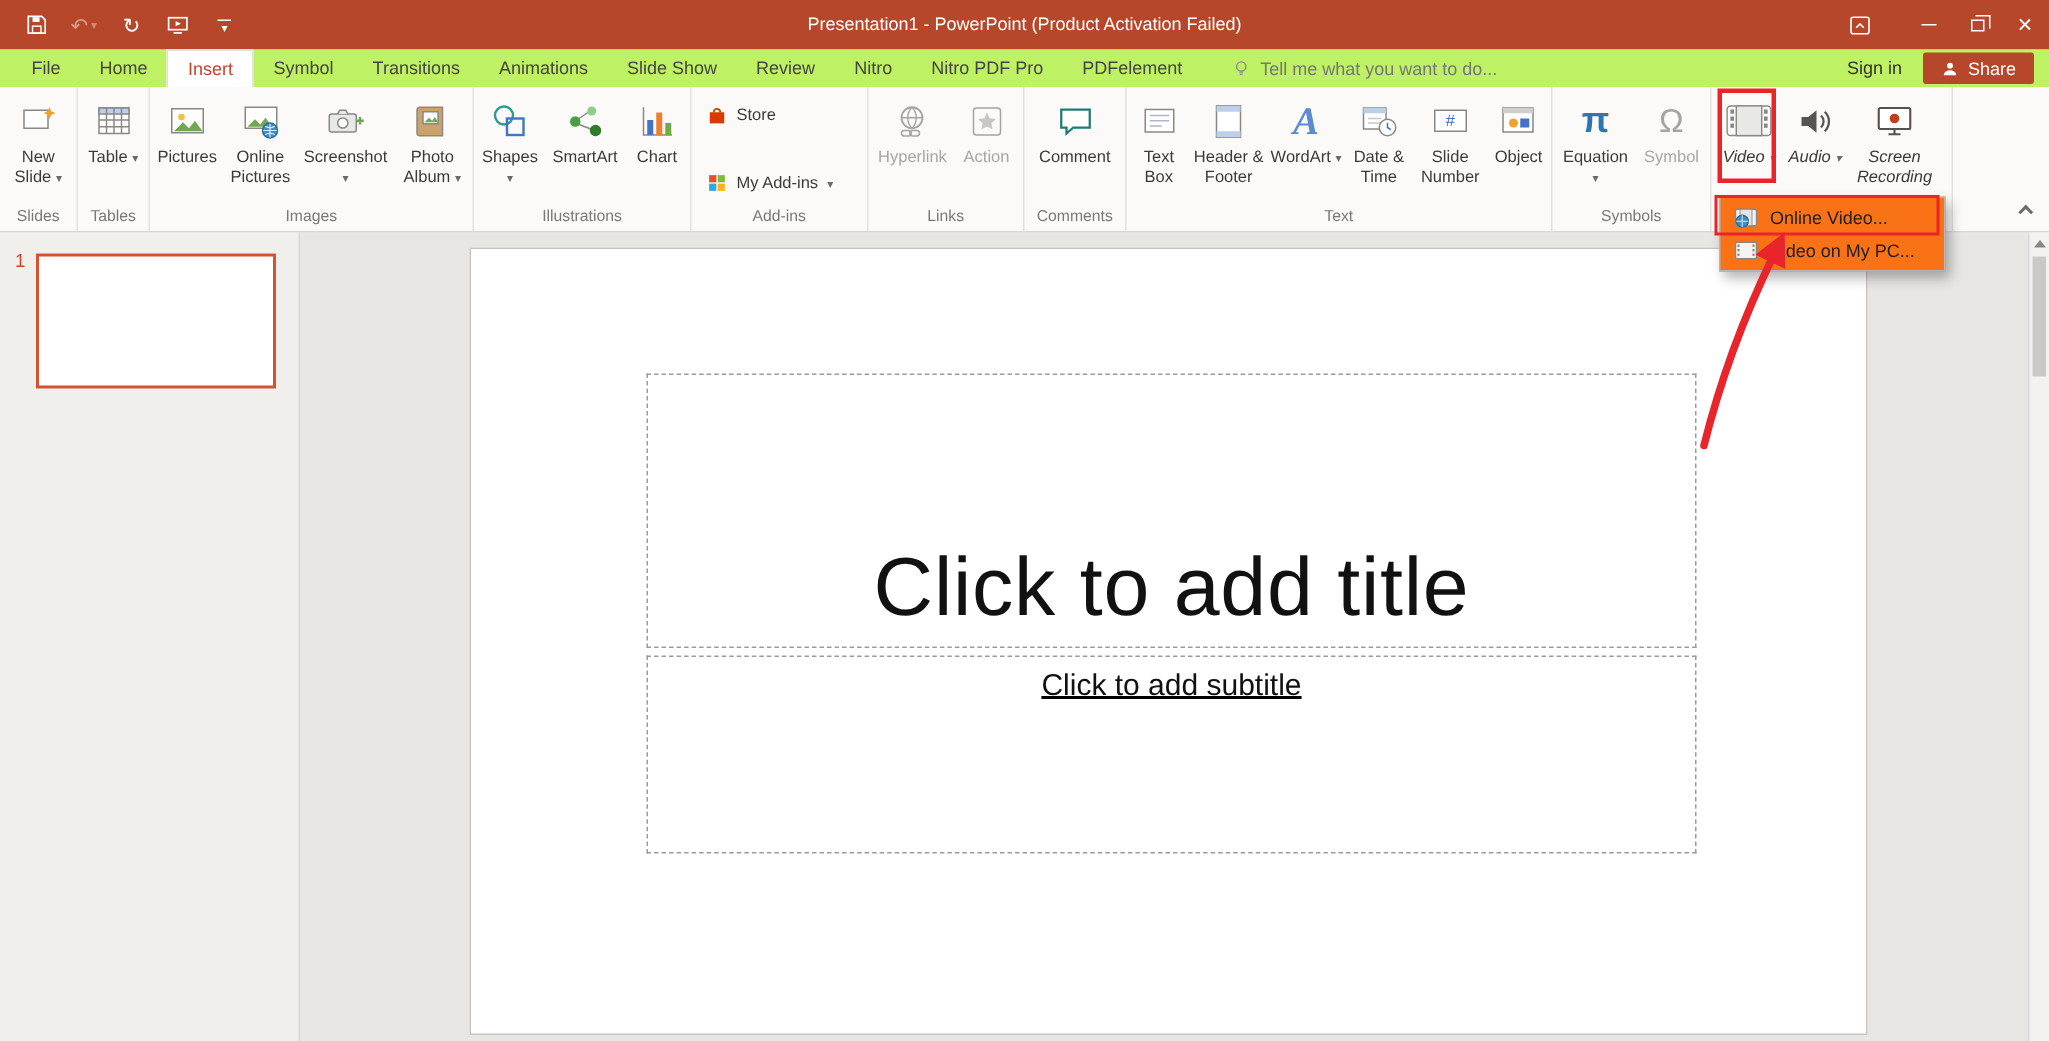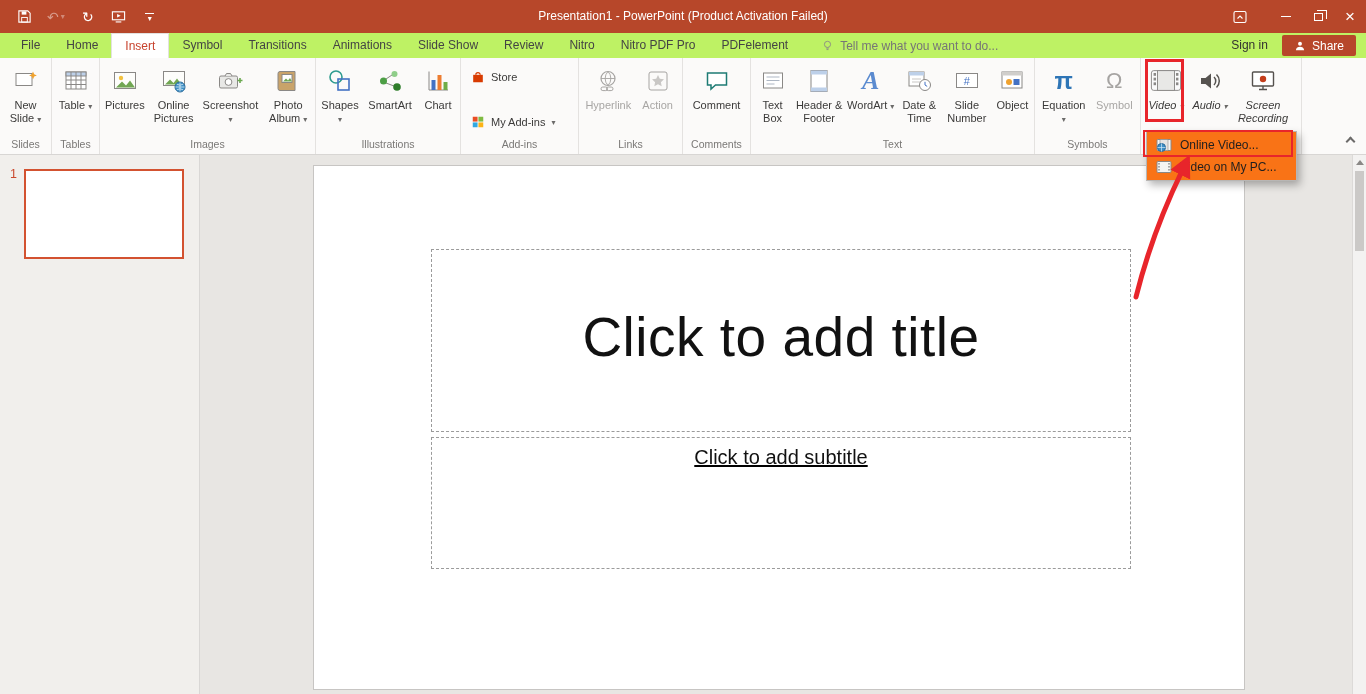--- a/index.html
+++ b/index.html
@@ -58,21 +58,21 @@
 
   
   .thumbpanel { position:absolute; left:0; top:155px; width:200px; height:539px; background:#f1efec; border-right:1px solid #d9d7d5; }
   .slidenum { position:absolute; left:10px; top:12px; font-size:12.5px; color:#ca4a2e; }
   .thumb { position:absolute; left:24px; top:14px; width:160px; height:90px; background:#fff; border:2px solid #d35230; }
 
   
   .workspace { position:absolute; left:201px; top:155px; right:14px; bottom:0; background:#e8e6e3; }
   .slide { position:absolute; left:112px; top:10px; width:932px; height:525px; background:#fff; border:1px solid #c7c5c3; }
   .ph { position:absolute; border:1px dashed #9b9b9b; display:flex; justify-content:center; }
-  .title-ph { left:117px; top:83px; width:700px; height:183px; align-items:center; padding-bottom:8px; }
+  .title-ph { left:117px; top:83px; width:700px; height:183px; align-items:flex-end; padding-bottom:8px; }
   .title-ph span { font-size:55px; font-weight:300; color:#111; letter-spacing:.5px; }
   .subtitle-ph { left:117px; top:271px; width:700px; height:132px; align-items:flex-start; padding-top:8px;text-decoration:underline; }
   .subtitle-ph span { font-size:20px; color:#111; }
 
   
   .vscroll { position:absolute; right:0; top:155px; width:14px; bottom:0; background:#f3f2f1; border-left:1px solid #dcdad8; }
   .scroll-up { position:absolute; left:3px; top:5px; width:0; height:0; border-left:4px solid transparent; border-right:4px solid transparent; border-bottom:5px solid #8a8886; }
   .scroll-thumb { position:absolute; left:2px; top:16px; width:9px; height:80px; background:#cbc9c7; }
 
   

